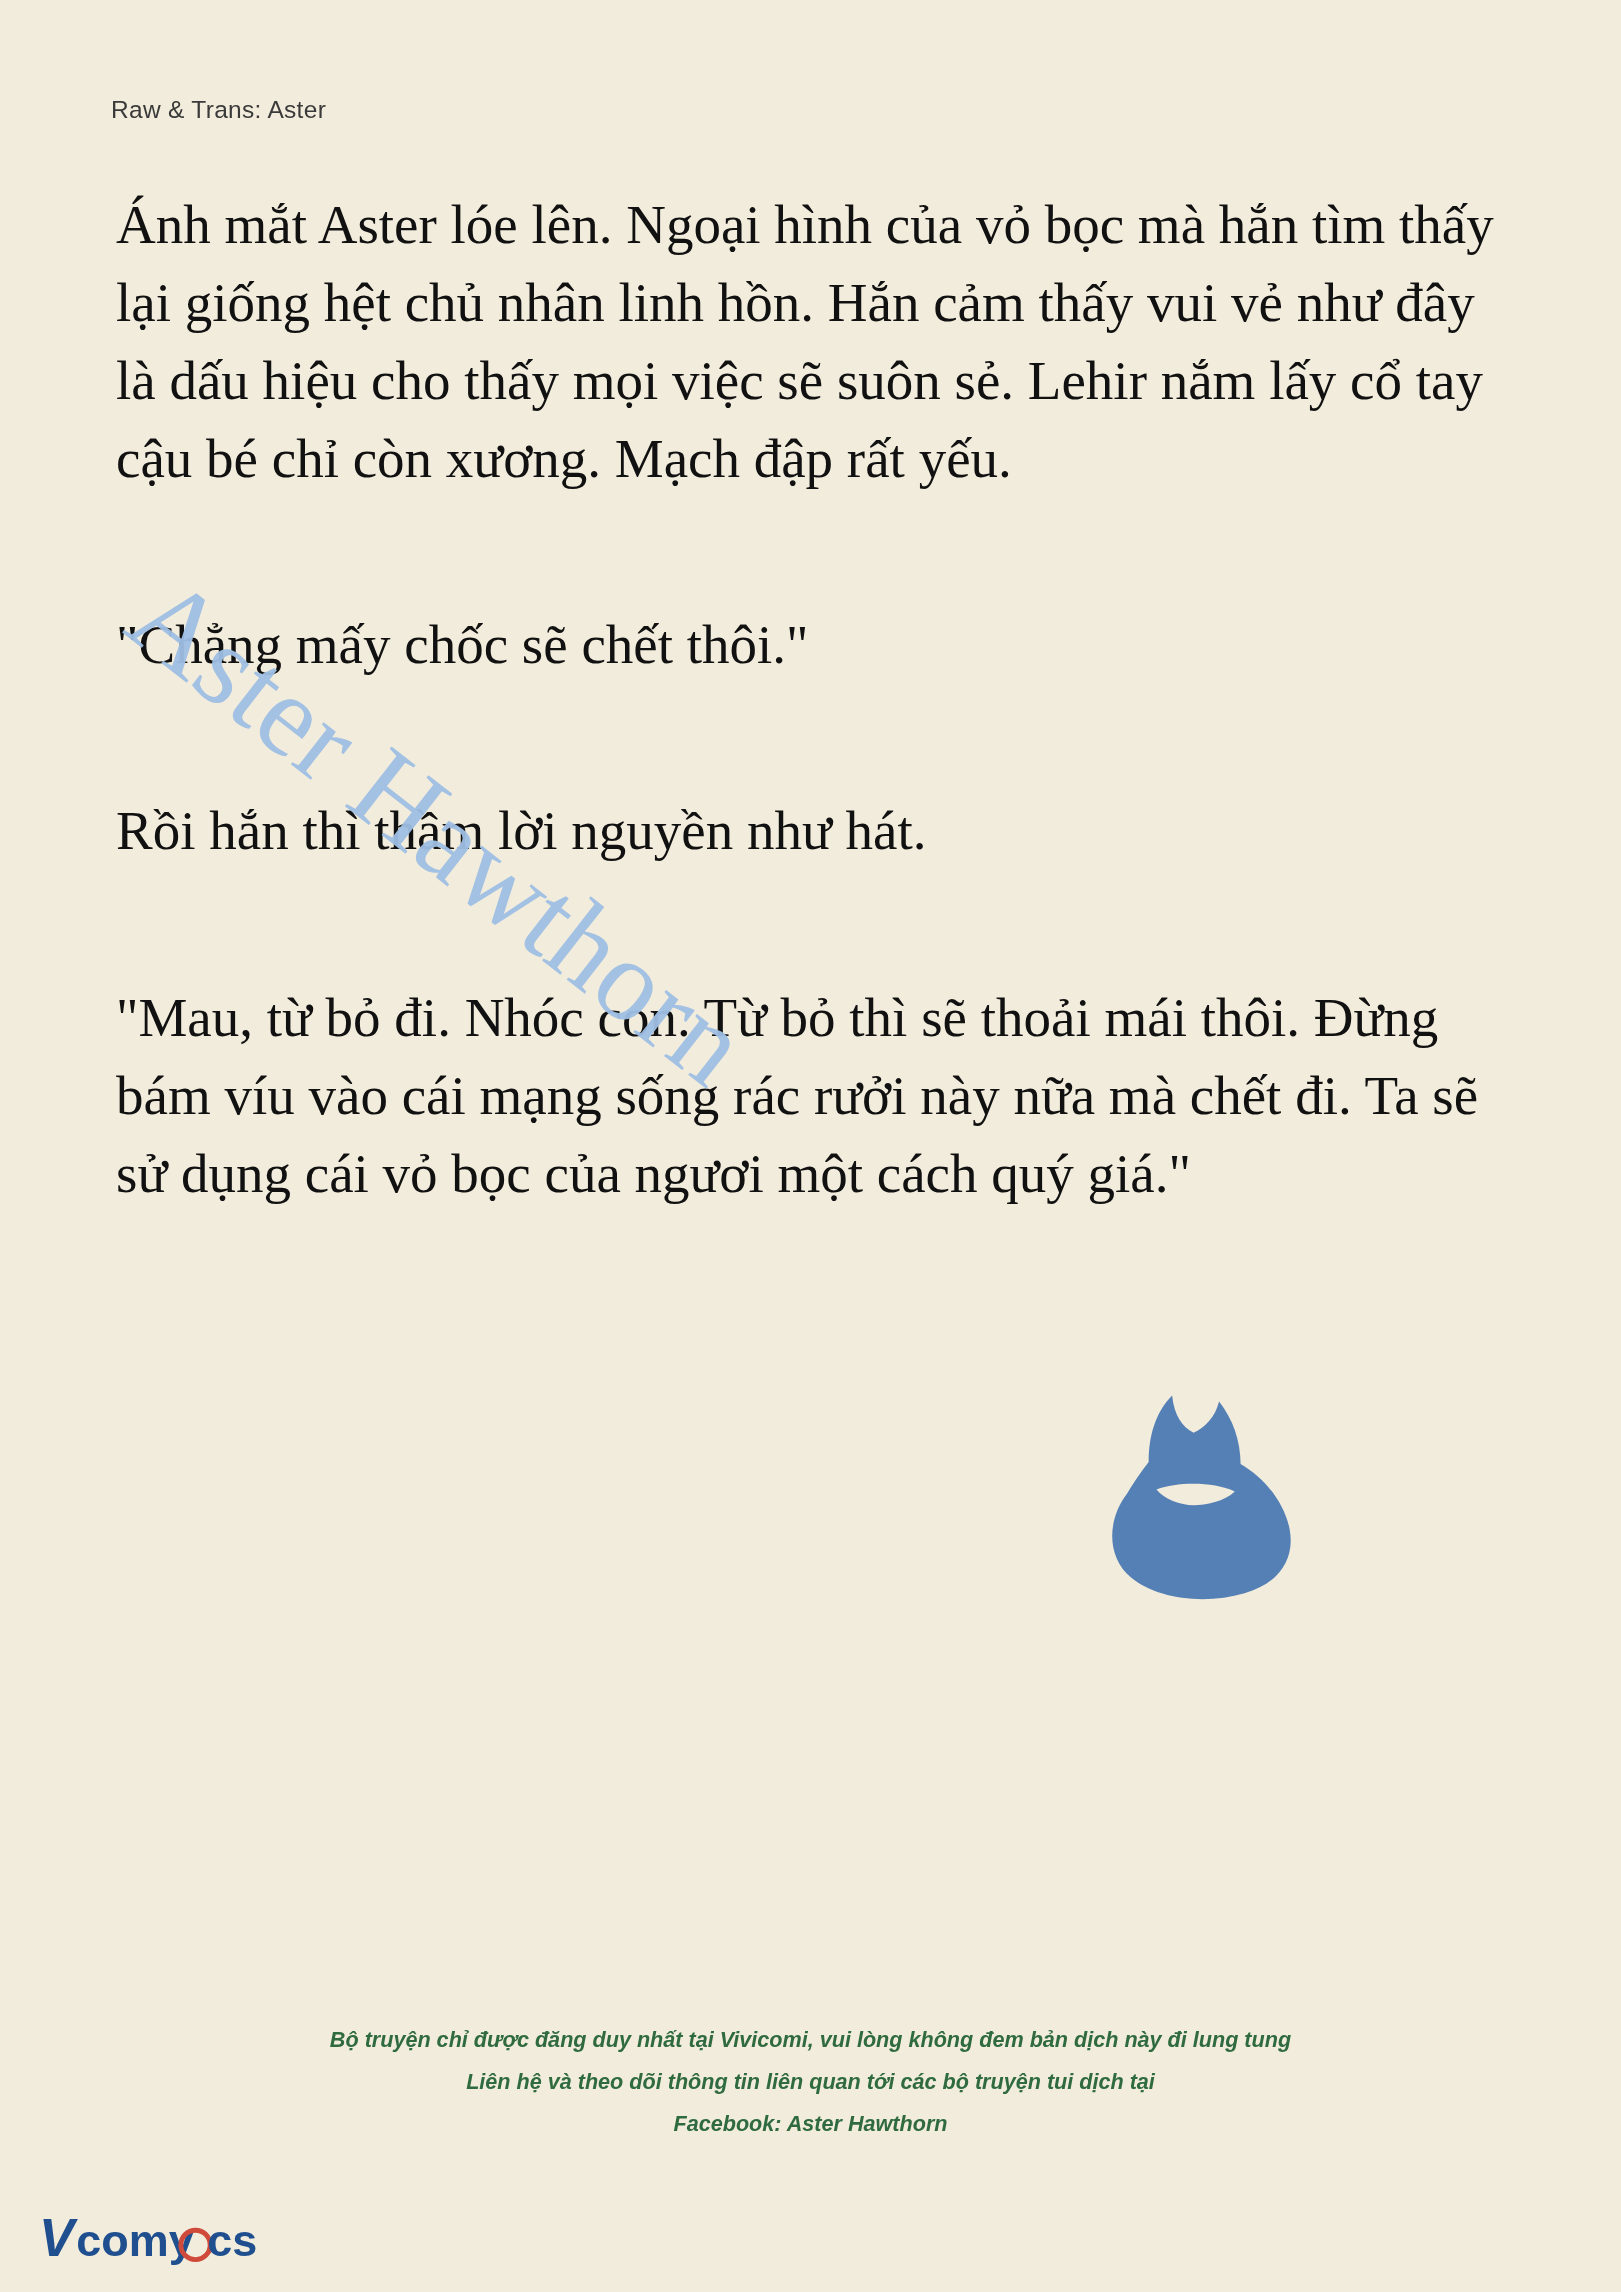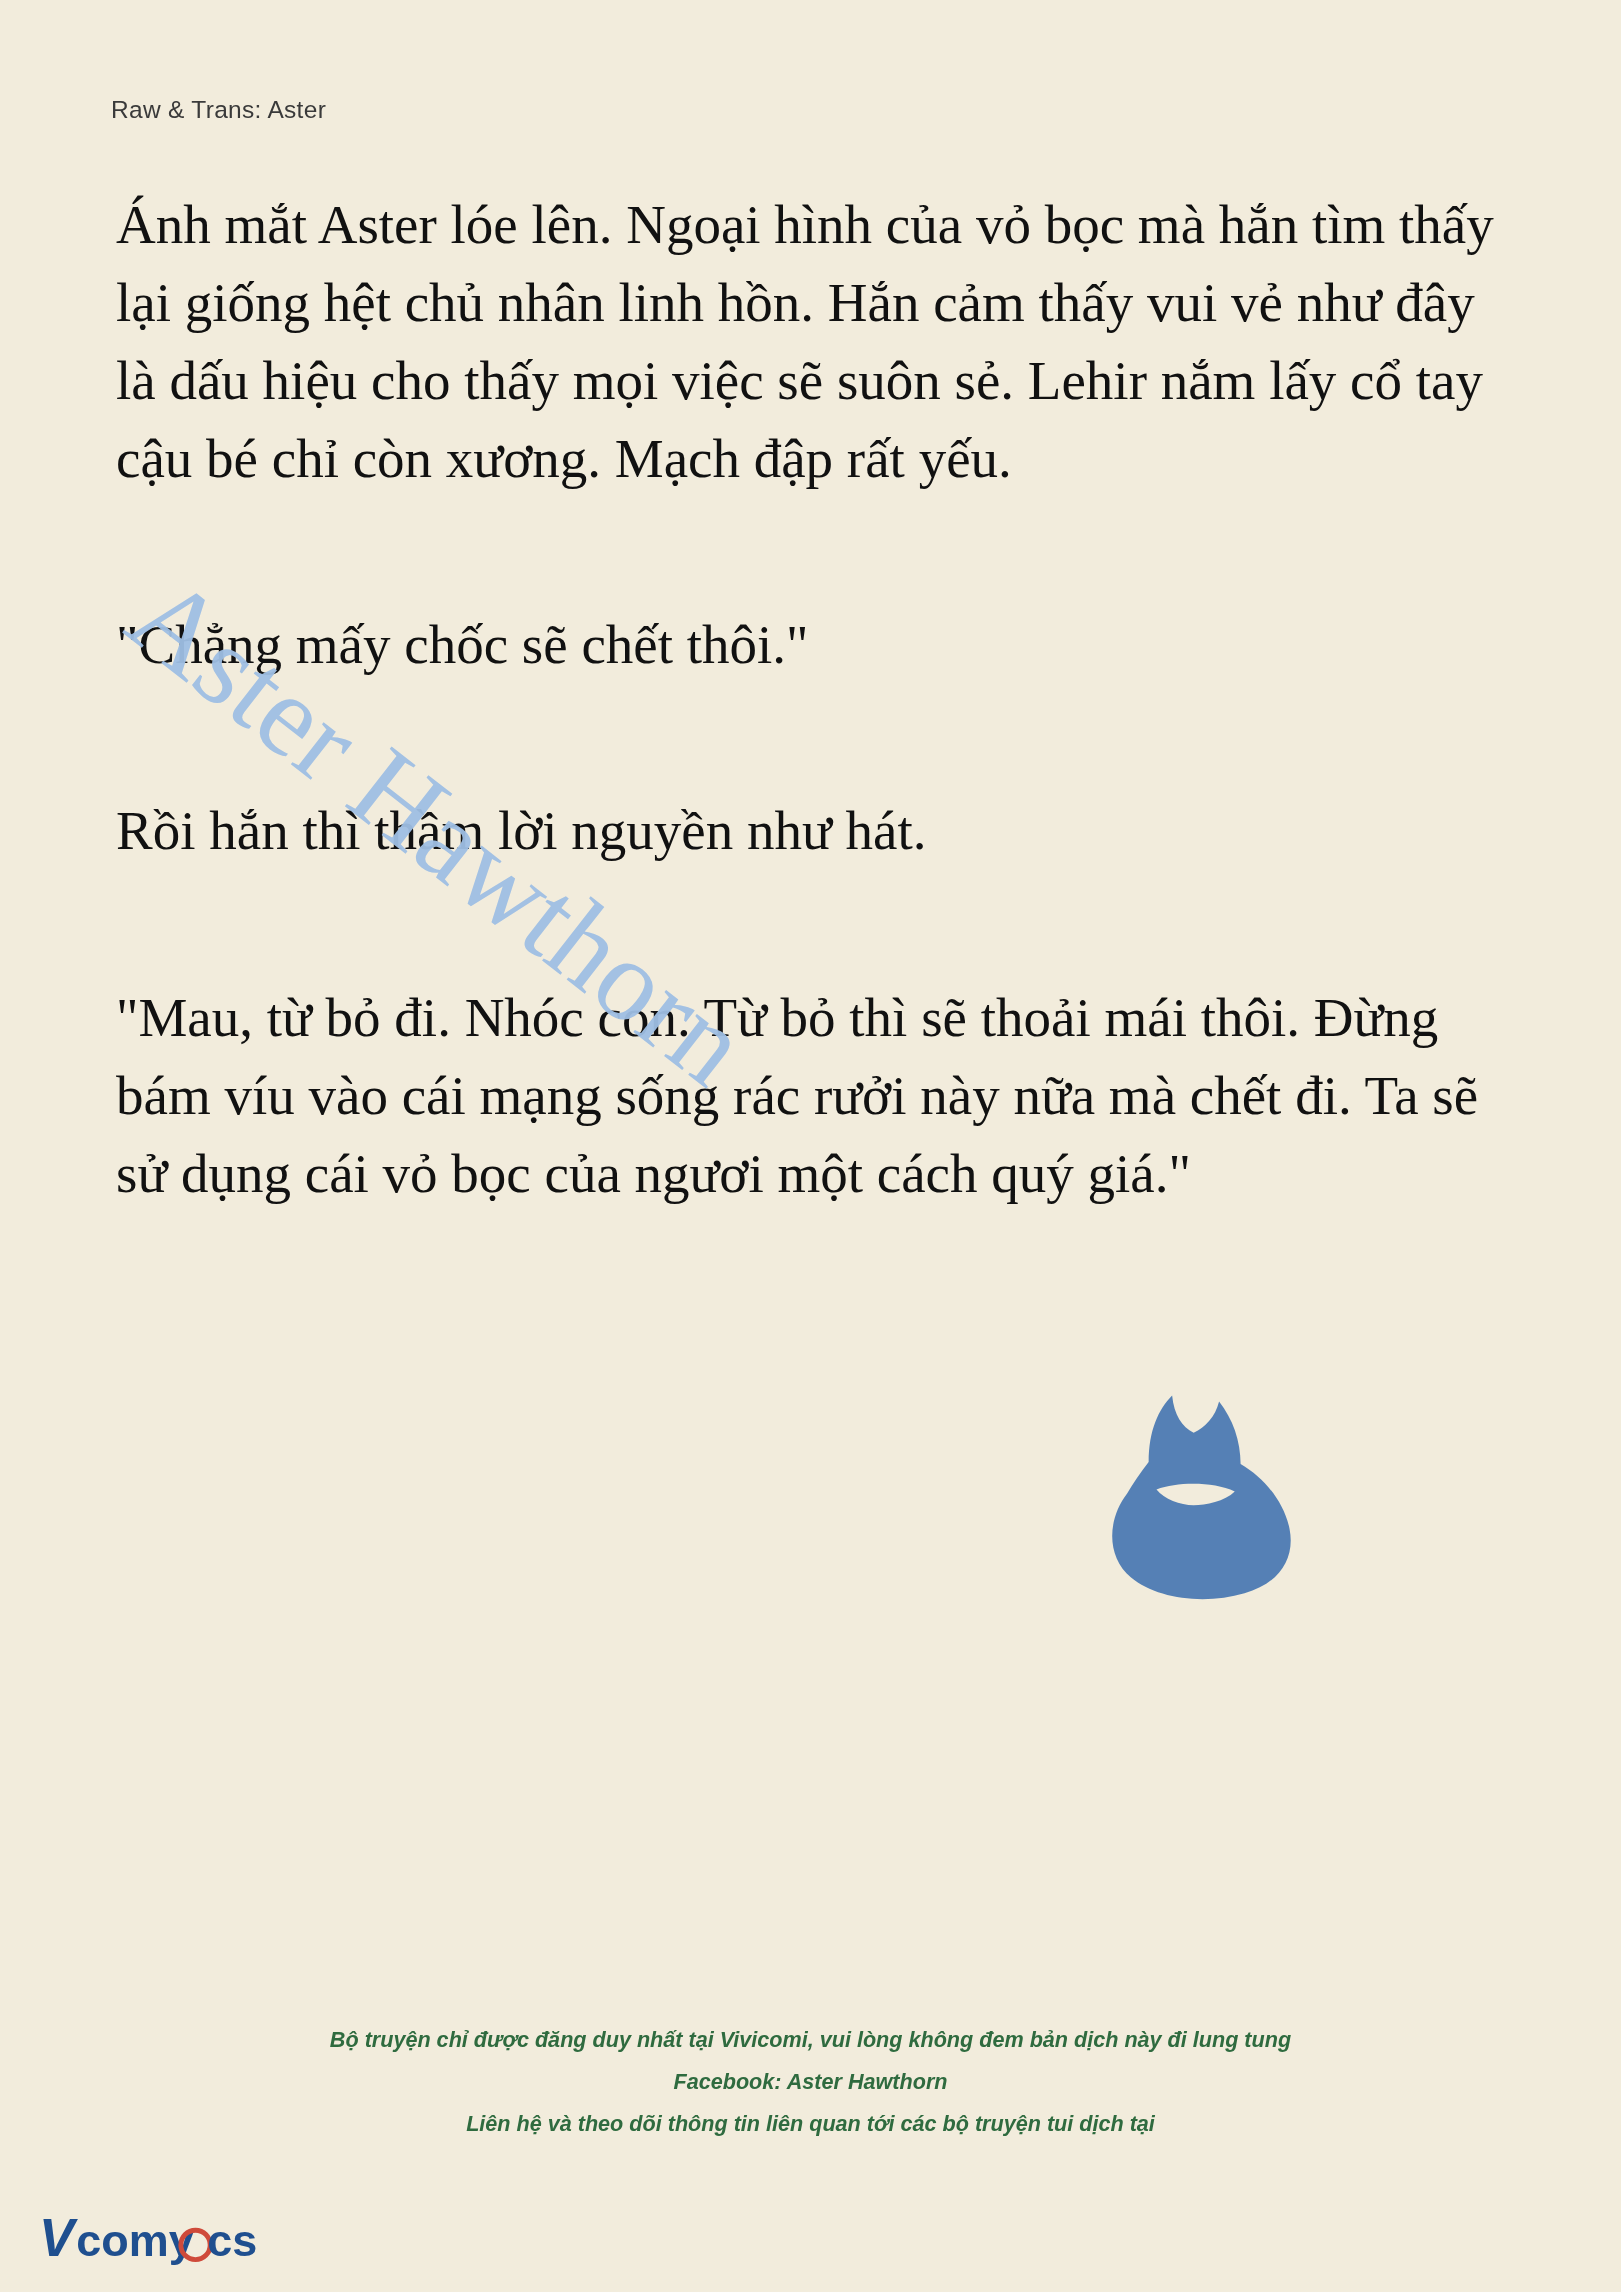--- a/index.html
+++ b/index.html
@@ -121,22 +121,22 @@
 
   <div class="cat-mark">
     <svg viewBox="0 0 230 240" xmlns="http://www.w3.org/2000/svg">
       <path fill="#5580b5" d="M62 92 C62 60 72 38 86 24 C88 44 96 56 108 62 C120 56 130 46 134 30 C148 48 156 70 156 94 C180 108 200 132 206 160 C212 190 196 216 160 226 C120 238 70 232 44 210 C18 188 20 150 40 124 C46 114 54 102 62 92 Z"></path>
       <path fill="#f2ecdc" d="M70 120 C92 112 128 112 150 122 C140 132 120 136 108 136 C94 136 78 130 70 120 Z"></path>
     </svg>
   </div>
 
   <div class="footer-notes">
     <div>Bộ truyện chỉ được đăng duy nhất tại Vivicomi, vui lòng không đem bản dịch này đi lung tung</div>
+    <div>Liên hệ và theo dõi thông tin liên quan tới các bộ truyện tui dịch tại</div>
     <div>Facebook: Aster Hawthorn</div>
-    <div>Liên hệ và theo dõi thông tin liên quan tới các bộ truyện tui dịch tại</div>
   </div>
 
   <div class="logo">
     <svg viewBox="0 0 230 78" xmlns="http://www.w3.org/2000/svg">
       <text x="0" y="58" font-family="Liberation Sans, sans-serif" font-size="54" font-weight="bold" font-style="italic" fill="#1f4f8f">V</text>
       <text x="38" y="58" font-family="Liberation Sans, sans-serif" font-size="46" font-weight="bold" fill="#1f4f8f">comy</text>
       <circle cx="160" cy="47" r="15" fill="none" stroke="#cf4a3a" stroke-width="5"></circle>
       <text x="172" y="58" font-family="Liberation Sans, sans-serif" font-size="46" font-weight="bold" fill="#1f4f8f">cs</text>
     </svg>
   </div>

